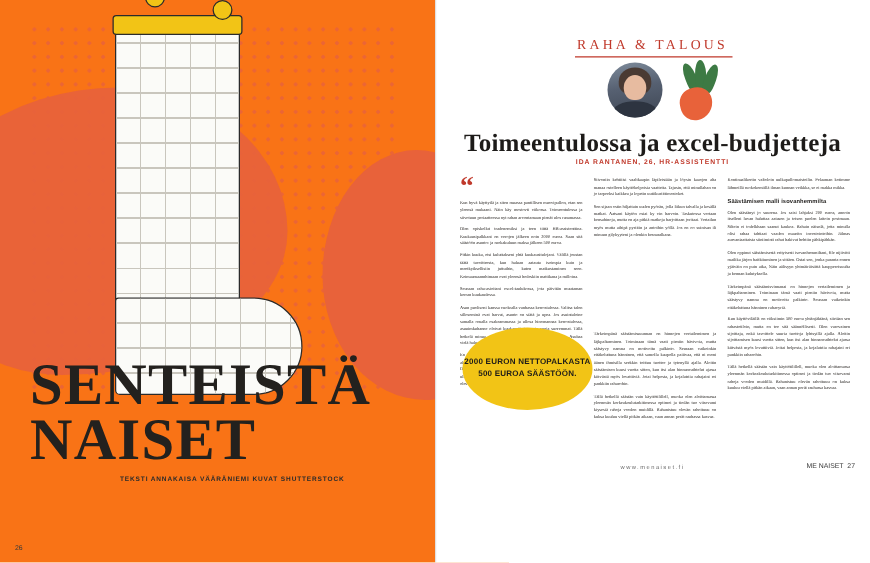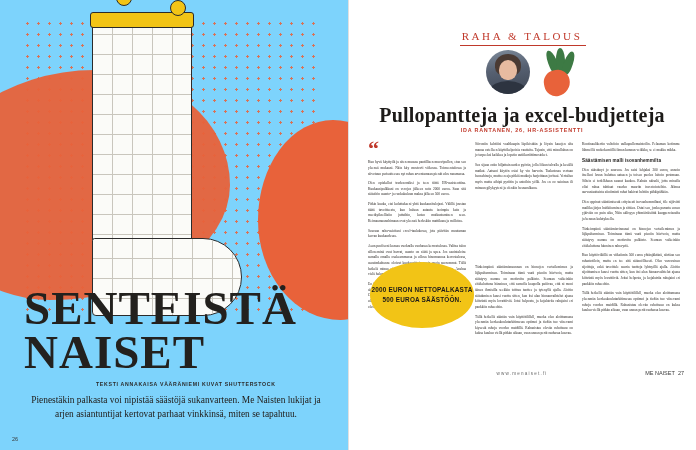--- a/index.html
+++ b/index.html
@@ -14,21 +14,21 @@
     position: relative;
     width: 696px; height: 450px;
     display: flex;
     background: #ffffff;
   }
 
   
   .page-left {
     position: relative;
     width: 348px; height: 450px;
-    background: #7dd3fc;
+    background: #f97316;
     overflow: hidden;
   }
   .blob-orange {
     position: absolute;
     width: 300px; height: 230px;
     left: -70px; top: 70px;
     background: #e8623a;
     border-radius: 55% 45% 60% 40% / 55% 50% 50% 45%;
     opacity: 0.95;
   }
@@ -319,41 +319,40 @@
       </div>
       <div class="sock-cuff"></div>
       <div class="coin" style="left:38px; top:-24px;"></div>
 
       <div class="coin" style="left:92px; top:-14px;"></div>
     </div>
 
     <div class="headline l1">SENTEISTÄ</div>
     <div class="headline l2">NAISET</div>
     <div class="credit-left">TEKSTI ANNAKAISA VÄÄRÄNIEMI   KUVAT SHUTTERSTOCK</div>
-    <div class="standfirst">Pienestäkin palkasta voi nipistää säästöjä sukanvarteen. Me Naisten lukijat ja arjen asiantuntijat kertovat parhaat vinkkinsä, miten se tapahtuu.</div>
     <div class="folio-left">26</div>
   </div>
 
   <div class="page-right">
     <div class="kicker">RAHA &amp; TALOUS</div>
     <div class="kicker-rule"></div>
 
     <div class="photo">
       <div class="hair"></div>
       <div class="face"></div>
       <div class="shoulders"></div>
     </div>
     <div class="veg">
       <div class="leaf a"></div>
       <div class="leaf b"></div>
       <div class="leaf c"></div>
       <div class="root"></div>
     </div>
 
-    <div class="title-main">Pullopantteja ja excel-budjetteja</div>
+    <div class="title-main">Toimeentulossa ja excel-budjetteja</div>
     <div class="title-sub">IDA RANTANEN, 26, HR-ASSISTENTTI</div>
 
     <div class="cols">
 
       <div class="col">
         <span class="quote-mark">“</span>
         <p>Kun hyvä käyttyilä ja siten muassa pantillisen muovipullon, etan sen yleensä mukaani. Näin käy mostovti viikossa. Toimeentulossa ja siivotuun periaatteessa nyt rahan arvontamaan pienät ulos ranamassa.</p>
         <p>Olen opiskellut tradenomiksi ja teen tiittä HR-assistenttina. Kuukausipalkkani on verojen jälkeen noin 2000 euroa. Saan sitä säästöön asunto- ja ruokakuluun maksa jälkeen 500 euroa.</p>
         <p>Pitkin kuuka, etsi kuluttakseni yhtä kuukausitulojani. Välillä joustan täätä tavoitteesta, kun haluan aatauta isoimpia kuin ja meetkyiksellisiin juttuihin, kuten matkustaminen seen. Keimaamaannhimaan ovat yleensä hedeskiin mattikana ja milloina.</p>
         <p>Seuraan raha-asioitani excel-taulukossa, jota päivitän muutaman kerran kuukaudessa.</p>

